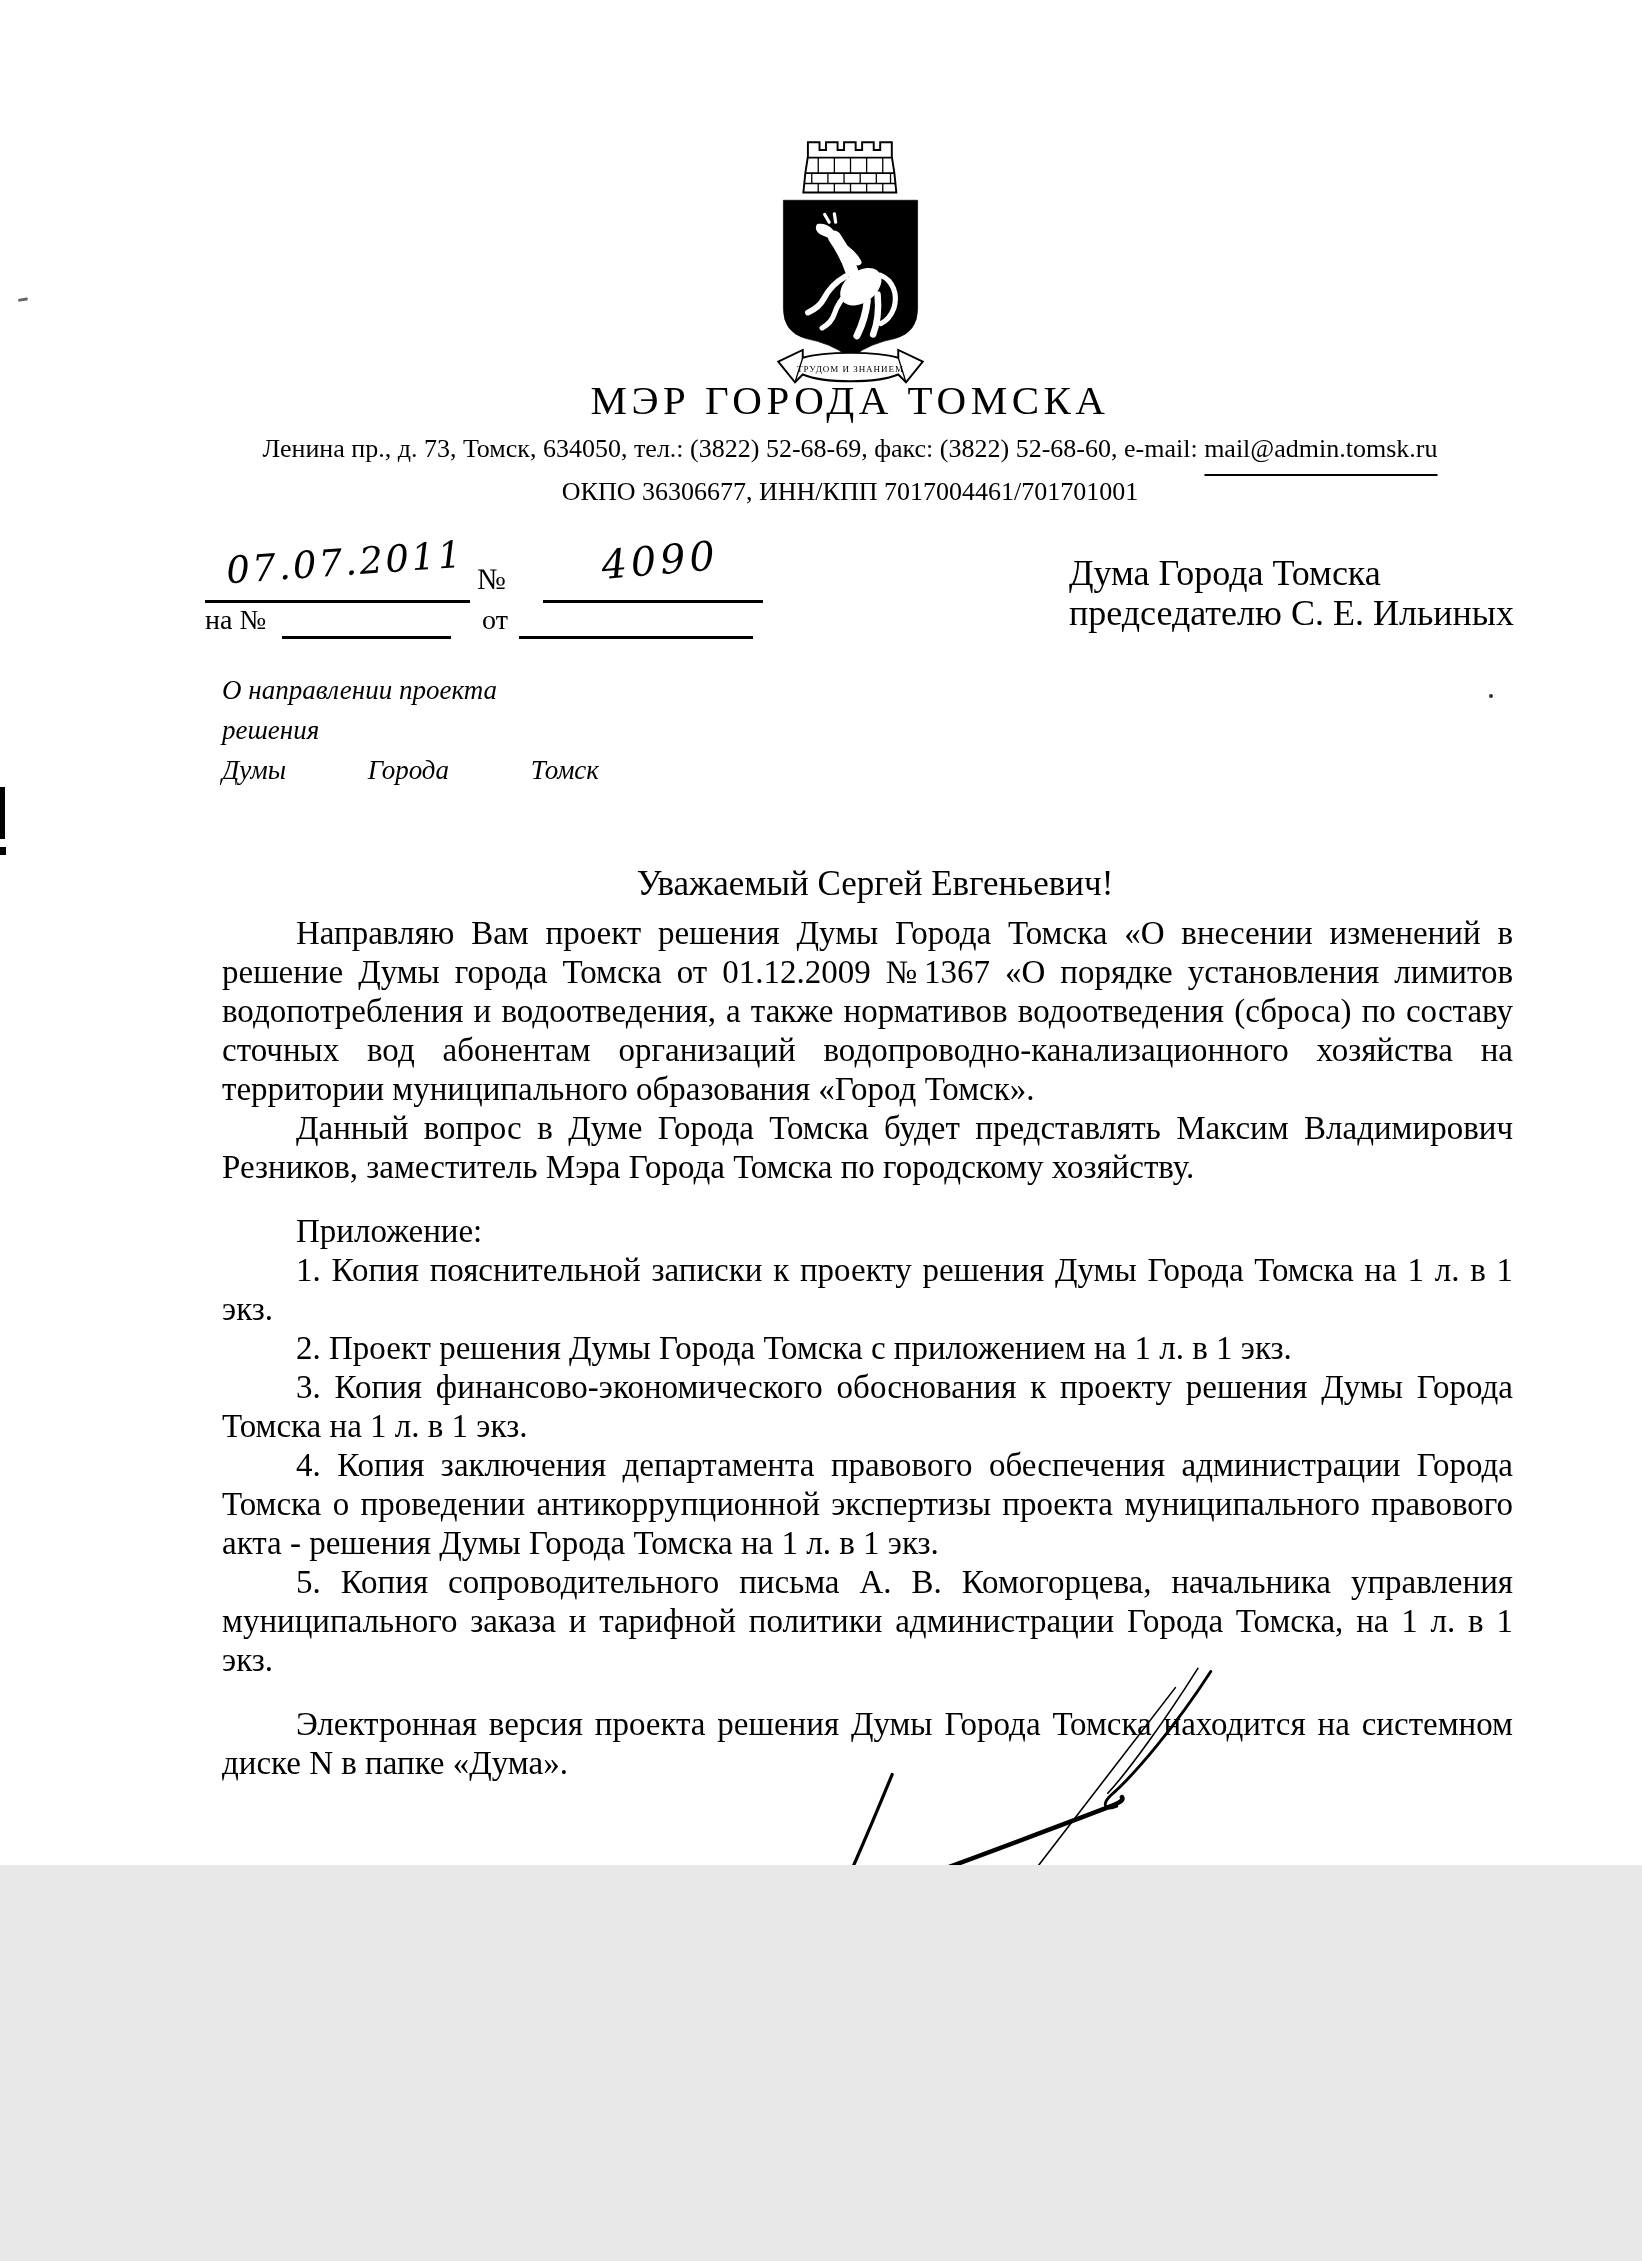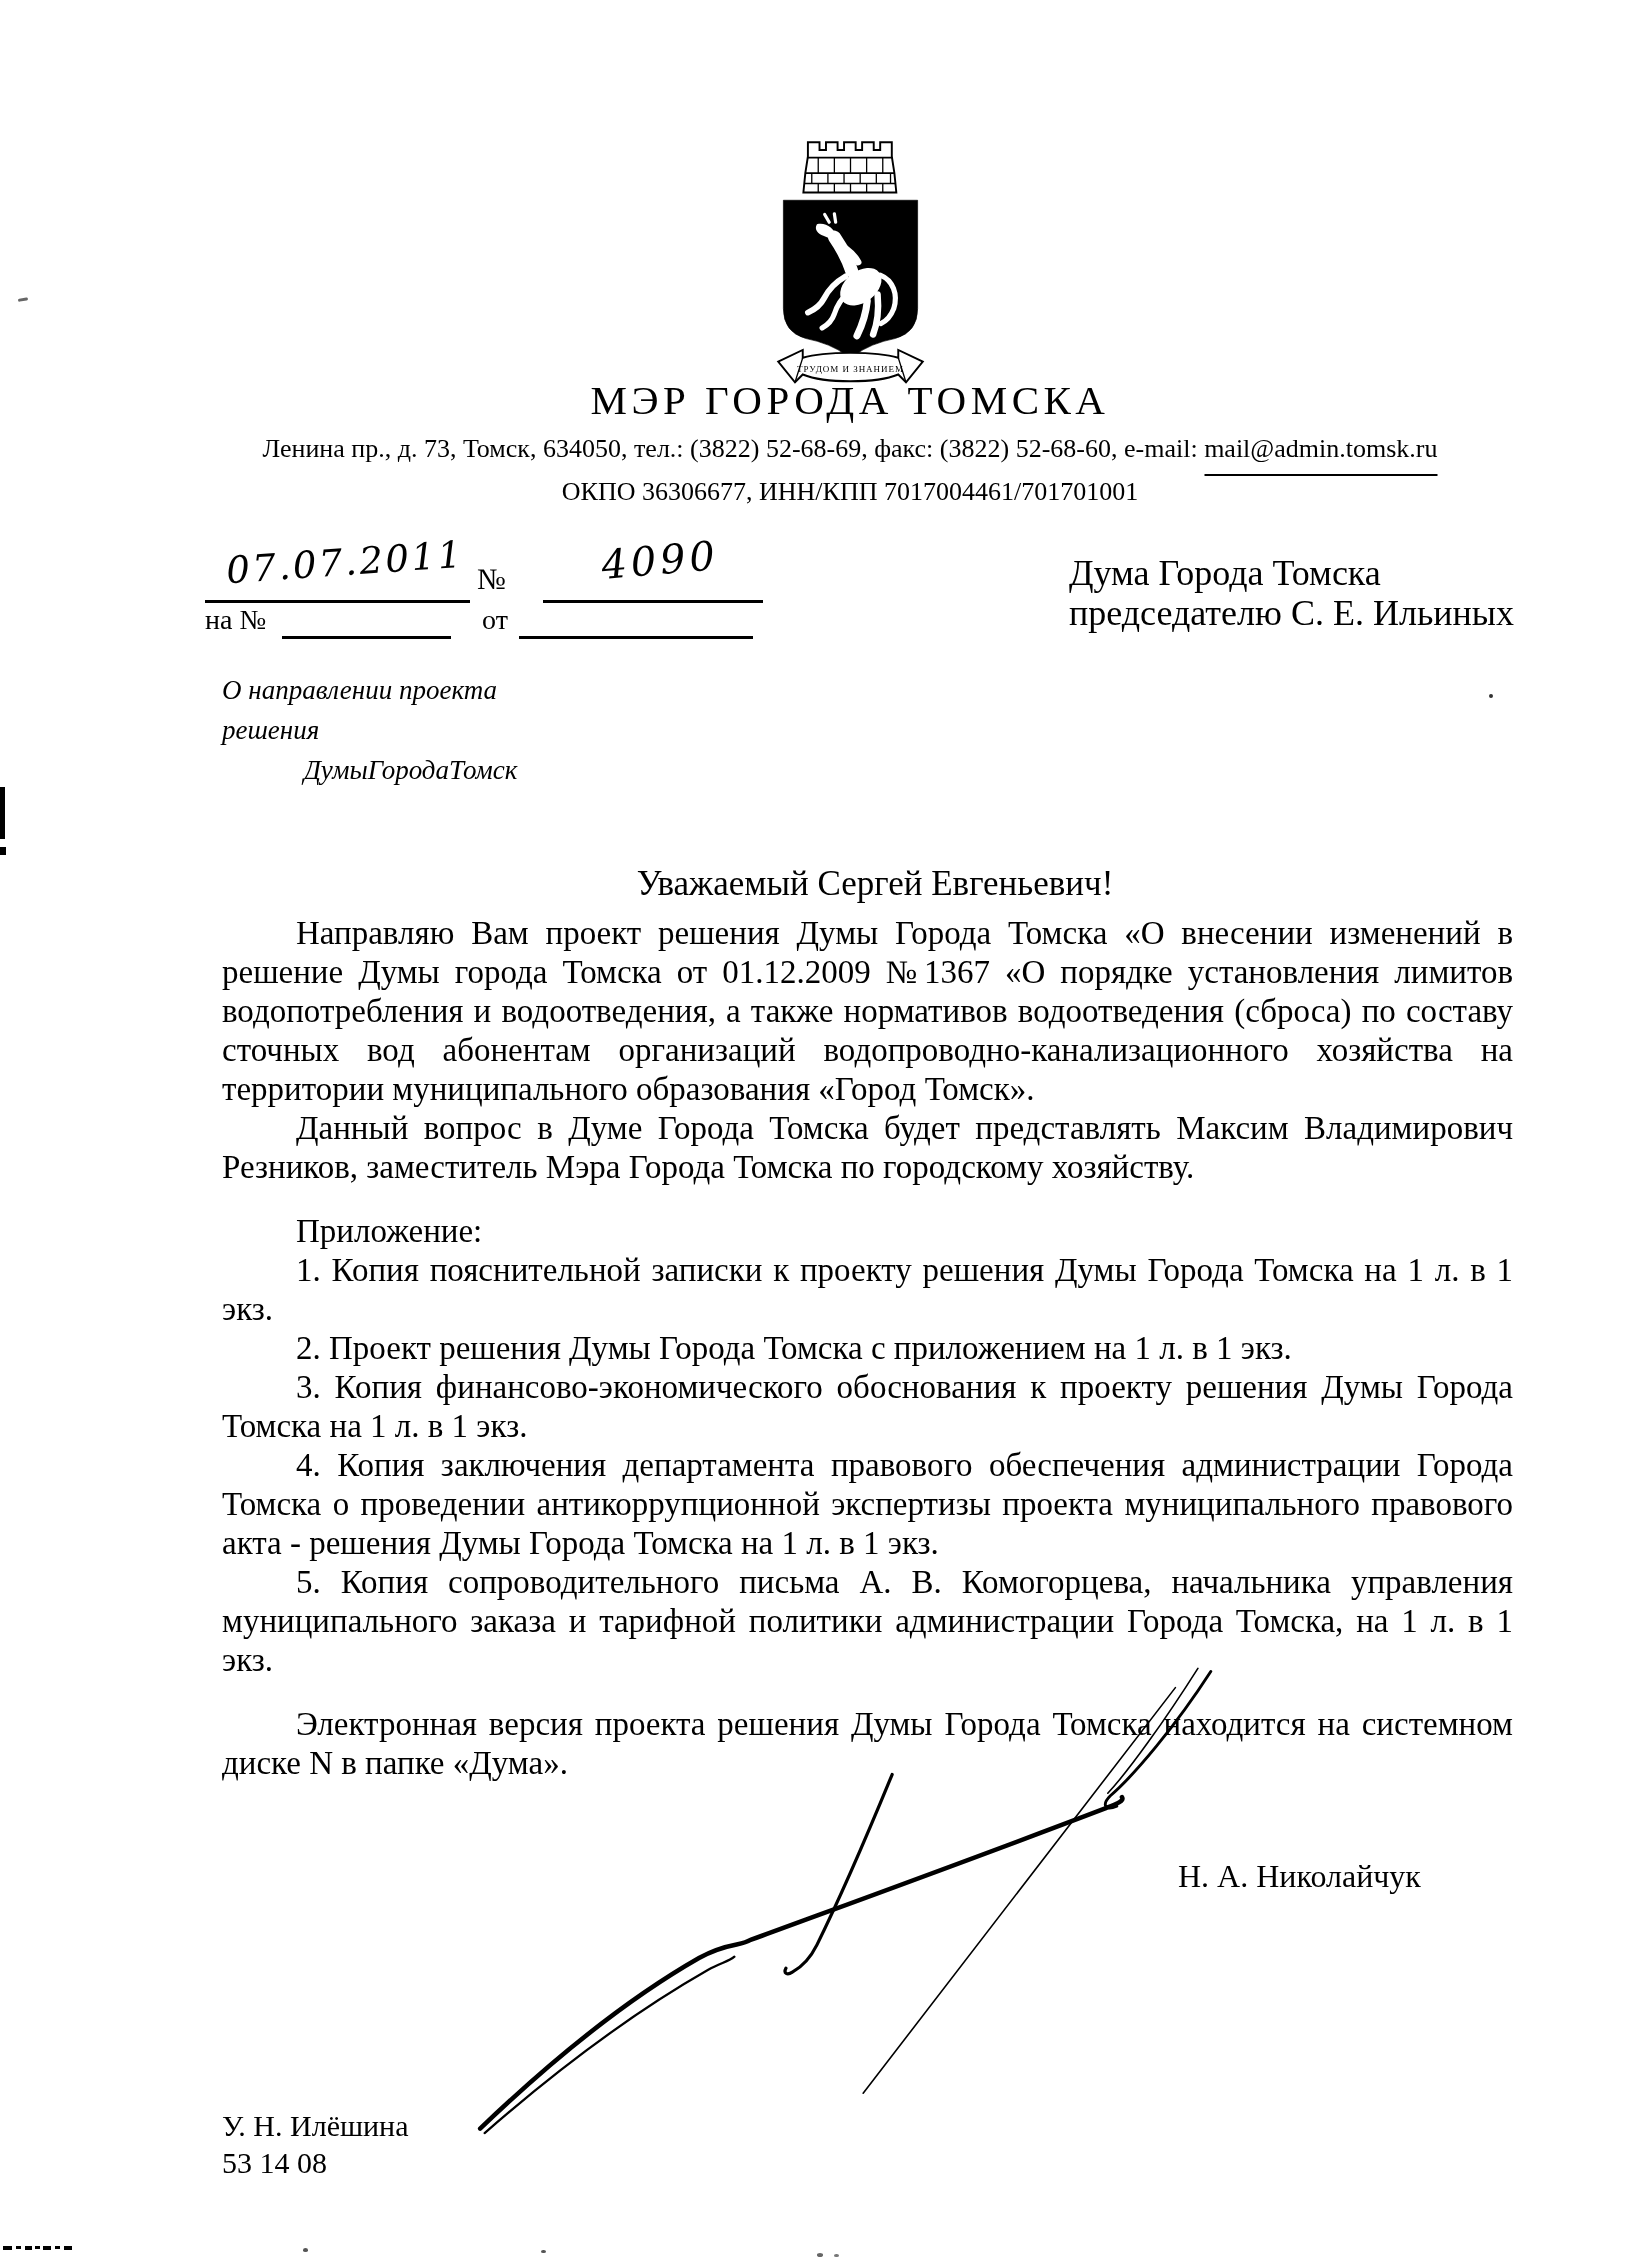--- a/index.html
+++ b/index.html
@@ -1,18 +1,18 @@
 <!DOCTYPE html>
 <html style="font-size:10.3px"><head>
 <meta charset="utf-8">
 <style>
   html,body{margin:0;padding:0;background:#e8e8e8;}
   .page{
     position:relative;
-    width:1643px;height:2261px;
+    width:1643px;height:1865px;
     background:#ffffff;
     font-family:"Liberation Serif", serif;
     color:#000;
     overflow:hidden;
   }
   
   .emblem{position:absolute;left:773px;top:137px;width:155px;height:253px;}
   
   .org-title{
     position:absolute;left:850px;top:376px;transform:translateX(-50%);
@@ -41,21 +41,21 @@
   }
   .ref-line1b{position:absolute;left:543px;top:600px;width:220px;height:3.2px;background:#000;}
   .ref-na-no{position:absolute;left:205px;top:604px;font-size:28px;}
   .ref-line2a{position:absolute;left:282px;top:636px;width:169px;height:3.2px;background:#000;}
   .ref-ot{position:absolute;left:482px;top:604px;font-size:28px;}
   .ref-line2b{position:absolute;left:519px;top:636px;width:234px;height:3.2px;background:#000;}
   
   .recipient{position:absolute;left:1069px;top:553px;font-size:36px;line-height:40px;}
   
   .subject{position:absolute;left:222px;top:670px;width:377px;font-size:27px;font-style:italic;line-height:40px;}
-  .subject .spread{display:flex;justify-content:center;}
+  .subject .spread{display:flex;justify-content:space-between;}
   
   .salutation{position:absolute;left:875px;top:864px;transform:translateX(-50%);font-size:35px;white-space:nowrap;}
   
   .body-text{
     position:absolute;left:222px;top:914px;width:1291px;
     font-size:33px;line-height:39px;text-align:justify;
   }
   .body-text p{margin:0;text-indent:74px;}
   .body-text p.gap-before{margin-top:25px;}
   

